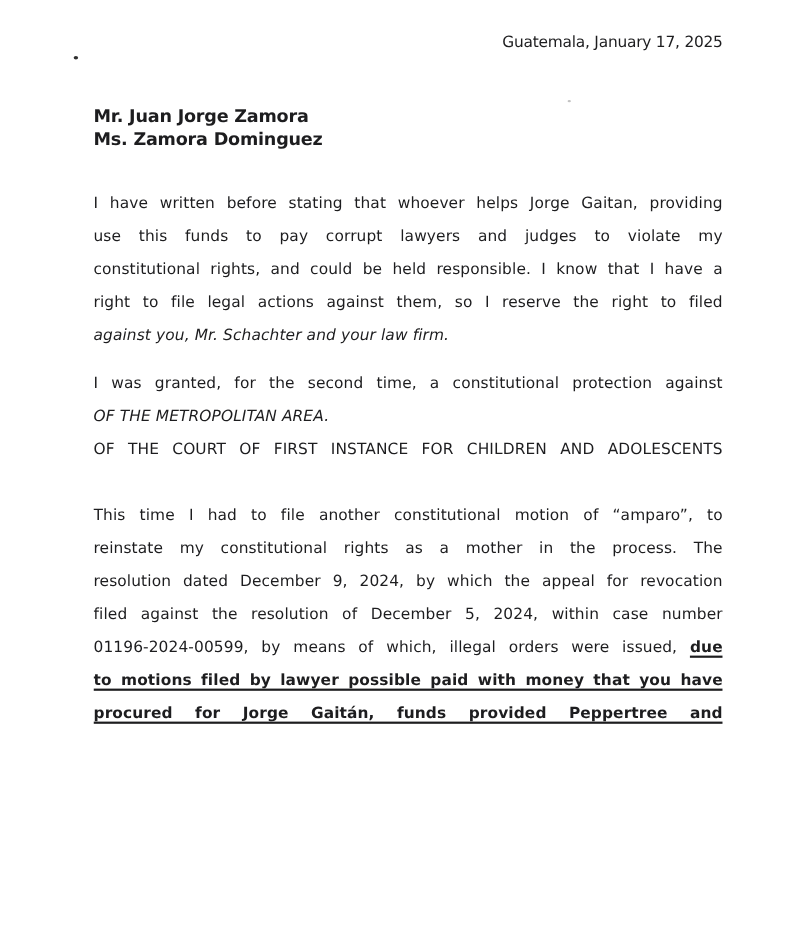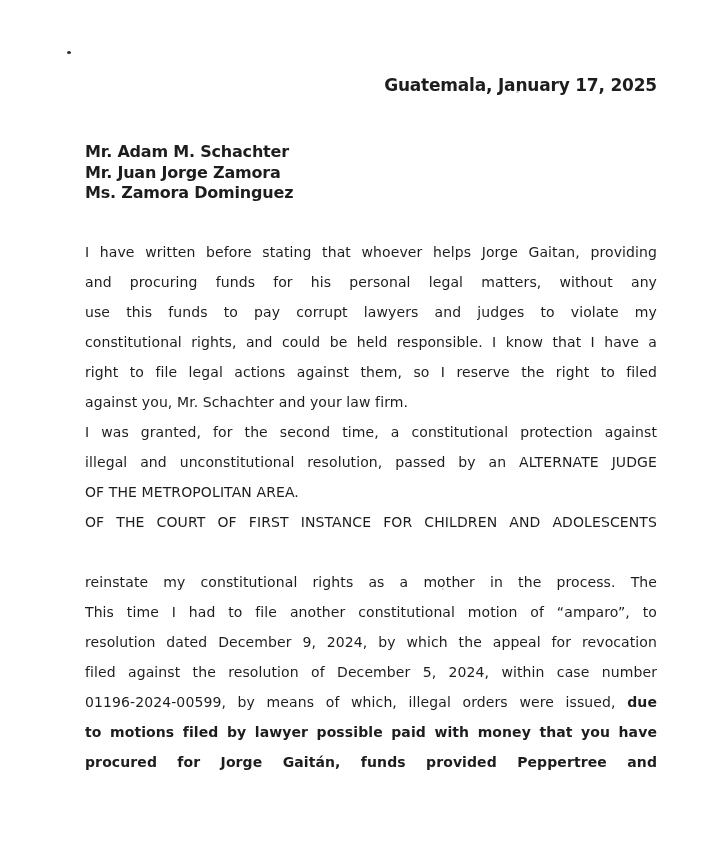--- a/index.html
+++ b/index.html
@@ -15,23 +15,23 @@
     color: #1d1d1f;
     overflow: hidden;
   }
   .page {
     position: absolute;
     left: 85px;
     top: 0;
     width: 572px;
   }
   .date-line {
-    margin-top: 74px;
-    font-weight: 700;
-    font-size: 17px;
+    margin-top: 28px;
+    font-weight: 400;
+    font-size: 14px;
     letter-spacing: -0.2px;
     text-align: right;
     line-height: 23px;
   }
   .recipients {
     margin-top: 45px;
     font-weight: 700;
     font-size: 16px;
     line-height: 20.5px;
     letter-spacing: -0.2px;
@@ -43,28 +43,30 @@
   .line {
     height: 30px;
     line-height: 30px;
     overflow: hidden;
     text-align: justify;
     text-align-last: justify;
     white-space: nowrap;
   }
   .line.last {
     text-align-last: left;
+    font-style: italic;
   }
   .emph {
     font-weight: 700;
+    text-decoration: underline;
     text-decoration-thickness: 2px;
     text-underline-offset: 3px;
   }
   .p1 { margin-top: 33px; }
-  .p2 { }
+  .p2 { margin-top: 14px; }
   .p3 { margin-top: 30px; }
   .speck {
     position: absolute;
     border-radius: 50%;
   }
   .speck-dark  { left: 67px;  top: 51px;  width: 4px; height: 3px; background: #2e2e2e; }
   .speck-faint { left: 516px; top: 91px;  width: 3px; height: 2px; background: #c2c2c2; }
   .speck-mid   { left: 442px; top: 588px; width: 2px; height: 2px; background: #cccccc; }
 </style>
 </head>
@@ -72,44 +74,41 @@
 
 <span class="speck speck-dark"></span>
 <span class="speck speck-faint"></span>
 <span class="speck speck-mid"></span>
 
 <div class="page">
 
   <div class="date-line">Guatemala, January 17, 2025</div>
 
   <div class="recipients">
-    <div>Mr. Adam M. Schachter</div>
     <div>Mr. Juan Jorge Zamora</div>
     <div>Ms. Zamora Dominguez</div>
   </div>
 
   <div class="para p1">
     <div class="line">I have written before stating that whoever helps Jorge Gaitan, providing</div>
-    <div class="line">and procuring funds for his personal legal matters, without any</div>
     <div class="line">use this funds to pay corrupt lawyers and judges to violate my</div>
     <div class="line">constitutional rights, and could be held responsible. I know that I have a</div>
     <div class="line">right to file legal actions against them, so I reserve the right to filed</div>
     <div class="line last">against you, Mr. Schachter and your law firm.</div>
   </div>
 
   <div class="para p2">
     <div class="line">I was granted, for the second time, a constitutional protection against</div>
-    <div class="line">illegal and unconstitutional resolution, passed by an ALTERNATE JUDGE</div>
     <div class="line last">OF THE METROPOLITAN AREA.</div>
     <div class="line">OF THE COURT OF FIRST INSTANCE FOR CHILDREN AND ADOLESCENTS</div>
   </div>
 
   <div class="para p3">
+    <div class="line">This time I had to file another constitutional motion of “amparo”, to</div>
     <div class="line">reinstate my constitutional rights as a mother in the process. The</div>
-    <div class="line">This time I had to file another constitutional motion of “amparo”, to</div>
     <div class="line">resolution dated December 9, 2024, by which the appeal for revocation</div>
     <div class="line">filed against the resolution of December 5, 2024, within case number</div>
     <div class="line"><span>01196-2024-00599, by means of which, illegal orders were issued, </span><span class="emph">due</span></div>
     <div class="line emph">to motions filed by lawyer possible paid with money that you have</div>
     <div class="line emph">procured for Jorge Gaitán, funds provided Peppertree and</div>
   </div>
 
 </div>
 
 </body></html>

